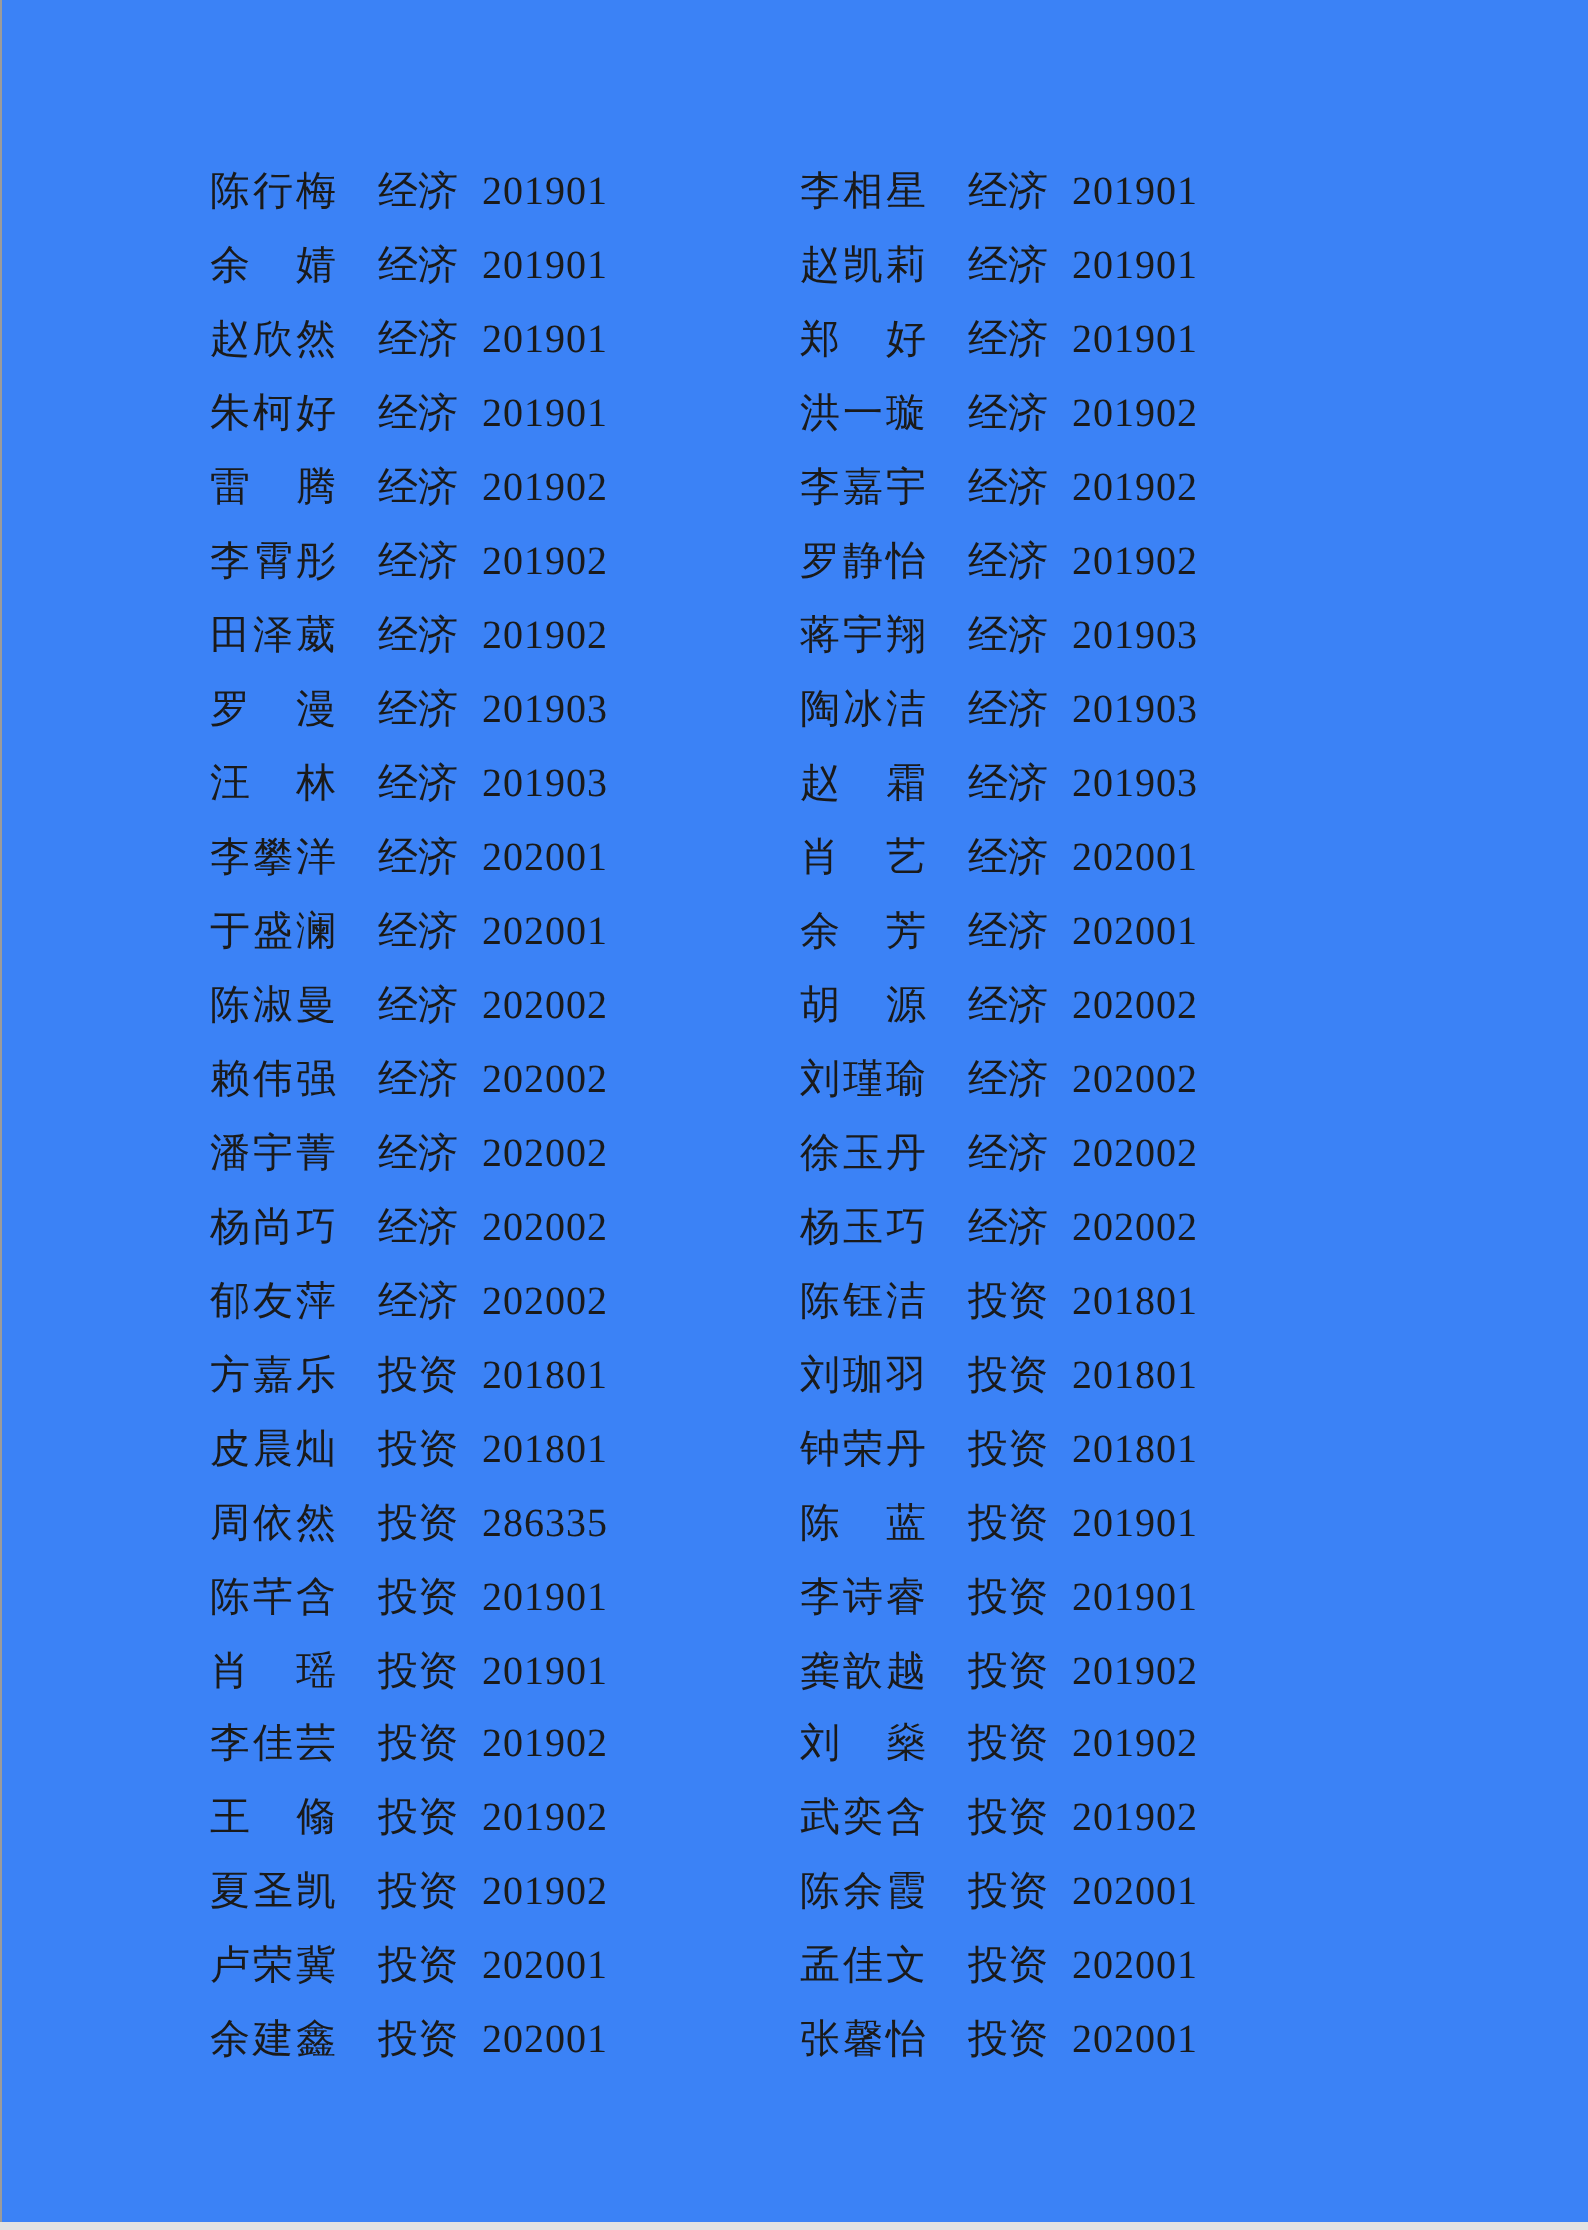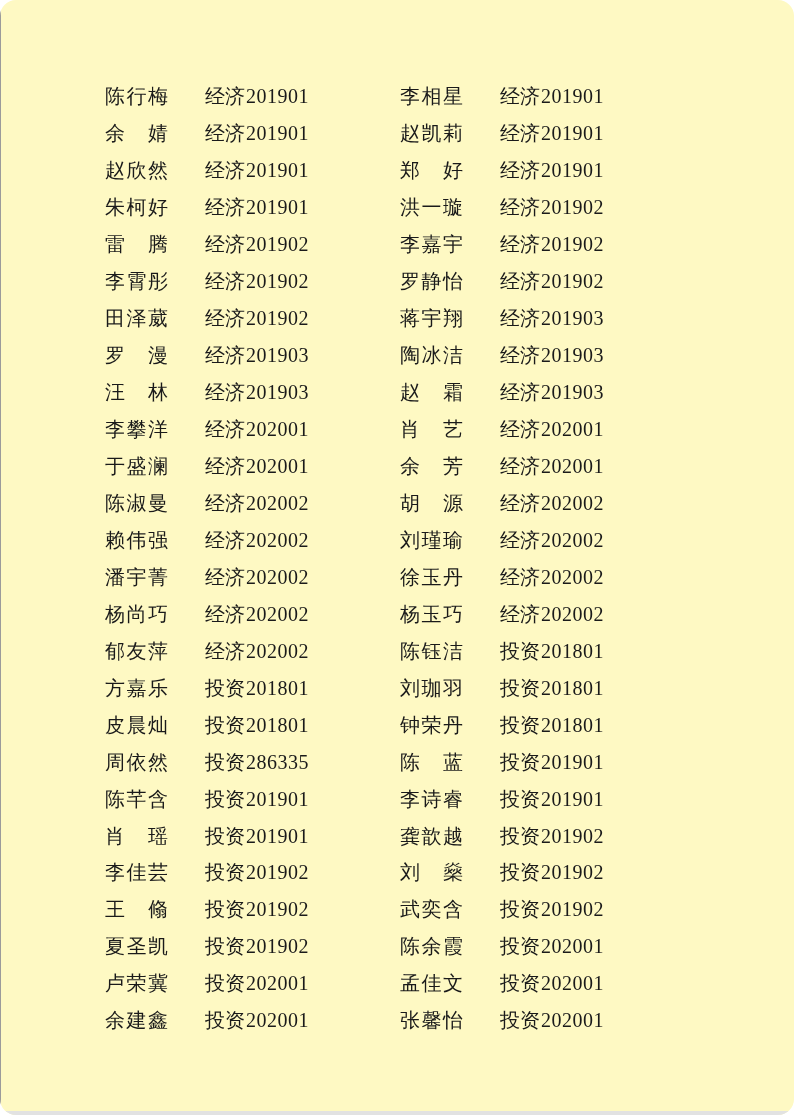--- a/index.html
+++ b/index.html
@@ -53,32 +53,32 @@
     white-space: nowrap;
   }
   .name {
     display: inline-block;
     width: 63px;
     text-align: justify;
     text-align-last: justify;
     overflow: visible;
   }
   .meta {
-    margin-left: 37px;
+    margin-left: 21px;
   }
   .cls {
-    margin-left: 1px;
+    margin-left: 12px;
     letter-spacing: 0.5px;
     font-family: Liberation Serif, serif;
   }
 </style>
 </head>
 <body>
 
-<div class="page" style="background: #fef9c3; color: rgb(26, 26, 26); border-radius: 16px;">
+<div class="page" style="background: #3b82f6; color: rgb(26, 26, 26);">
   <div class="left-edge" style="background: rgb(155, 155, 155);"></div>
   <div class="content">
     <div class="col">
   <div class="entry">
     <span class="name">陈行梅</span>
     <span class="meta">经济</span>
     <span class="cls">201901</span>
   </div>
 
   <div class="entry">

